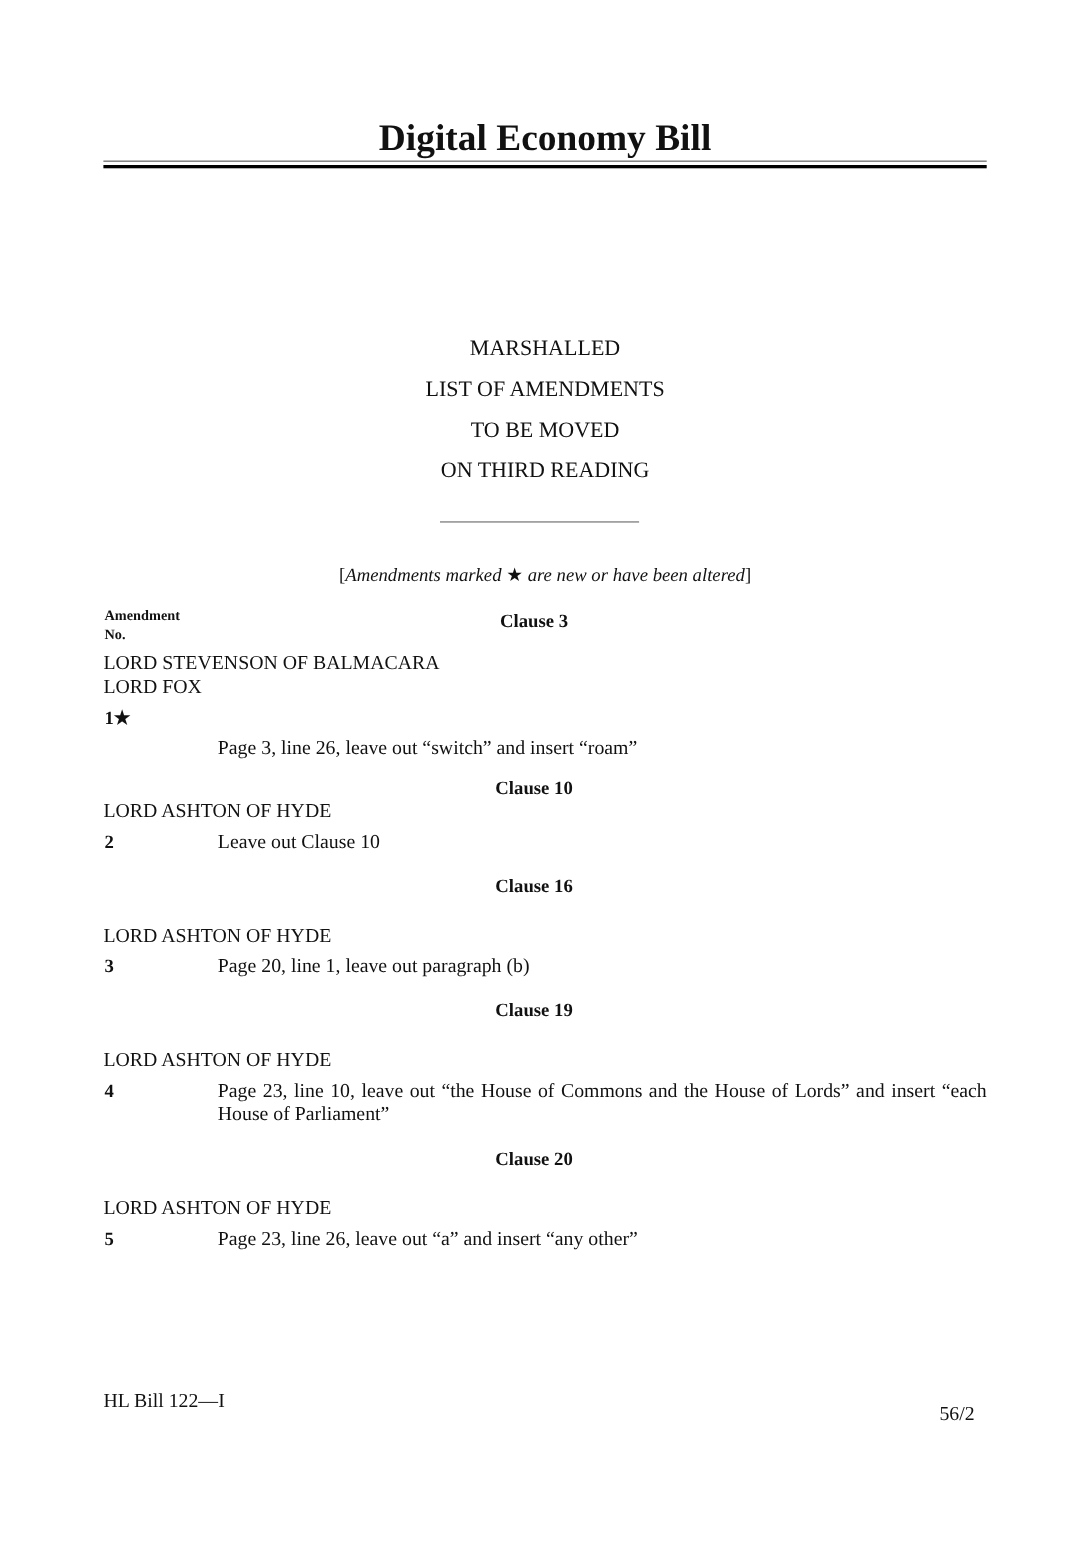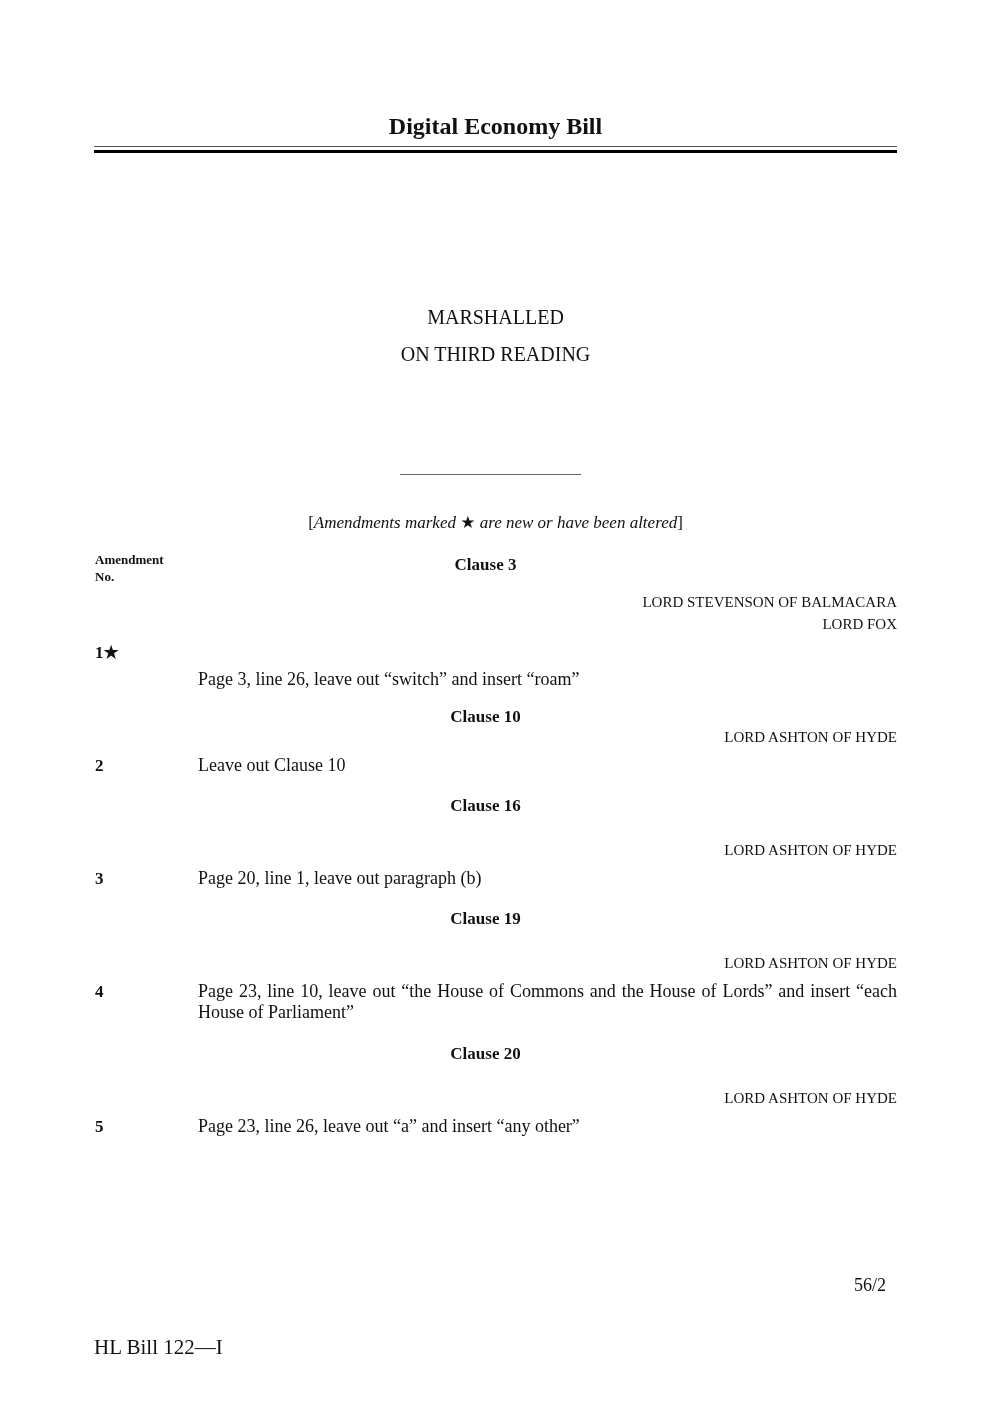--- a/index.html
+++ b/index.html
@@ -14,21 +14,21 @@
       font-family: "Liberation Serif", "DejaVu Serif", serif;
       color: #111111;
       overflow: hidden;
     }
     .title {
       position: absolute;
       left: 94px;
       width: 803px;
       top: 106px;
       text-align: center;
-      font-size: 24px;
+      font-size: 34px;
       font-weight: bold;
       line-height: 40px;
     }
     .rule-thin {
       position: absolute;
       left: 94px;
       width: 803px;
       top: 146px;
       height: 1px;
       background: #555555;
@@ -83,22 +83,22 @@
       left: 84px;
       width: 803px;
       text-align: center;
       font-size: 17px;
       font-weight: bold;
     }
     .member {
       position: absolute;
       left: 94px;
       width: 803px;
-      text-align: right;
-      font-size: 15px;
+      text-align: left;
+      font-size: 18px;
       line-height: 22px;
     }
     .amend-no {
       position: absolute;
       left: 95px;
       font-size: 17px;
       font-weight: bold;
     }
     .amend-text {
       position: absolute;
@@ -108,22 +108,22 @@
       line-height: 21px;
       text-align: justify;
       text-align-last: left;
     }
     .amend-text.justify-first {
       text-align: justify;
     }
     .footer-left {
       position: absolute;
       left: 94px;
-      top: 1335px;
-      font-size: 21px;
+      top: 1263px;
+      font-size: 18px;
       font-family: Liberation Serif, serif;
     }
     .footer-right {
       position: absolute;
       right: 105px;
       top: 1263px;
       font-size: 18px;
       margin-top: 12px;
     }
   </style>
@@ -131,20 +131,22 @@
 <body>
 
 <div>
 
   <div class="title">Digital Economy Bill</div>
   <div class="rule-thin"></div>
   <div class="rule-thick"></div>
 
   <div class="heading-block">
     <div class="heading-line">MARSHALLED</div>
+    <div class="heading-line">LIST OF AMENDMENTS</div>
+    <div class="heading-line">TO BE MOVED</div>
     <div class="heading-line">ON THIRD READING</div>
   </div>
 
   <div class="short-rule"></div>
 
   <div class="note">
     <span>[</span><i>Amendments marked </i><span>★</span><i> are new or have been altered</i><span>]</span>
   </div>
 
   <div class="col-head">

